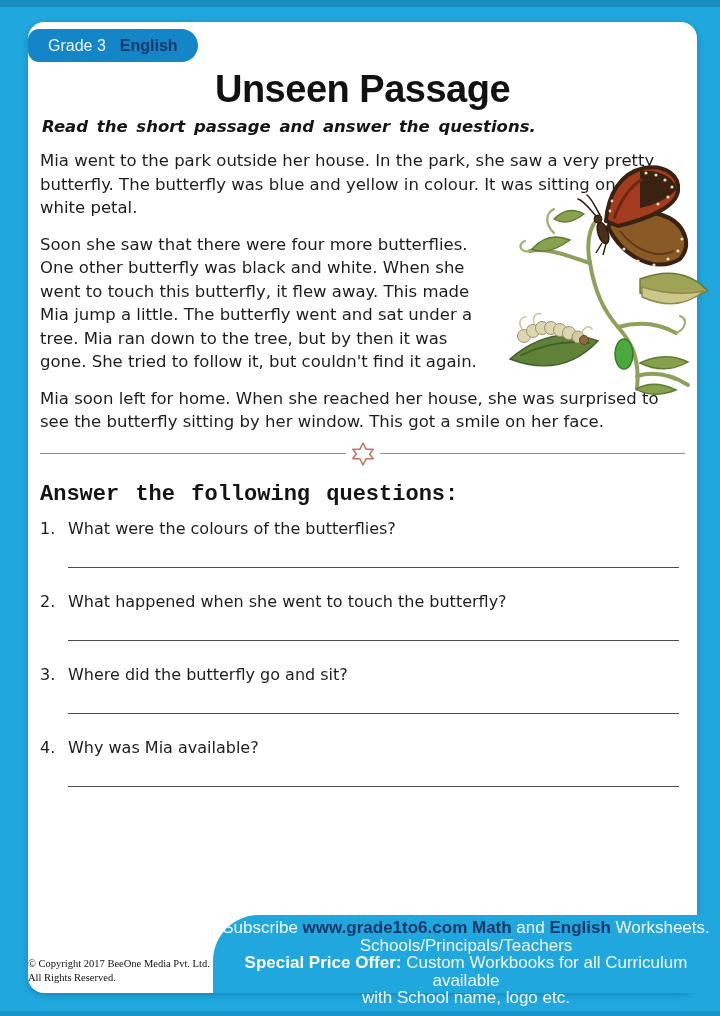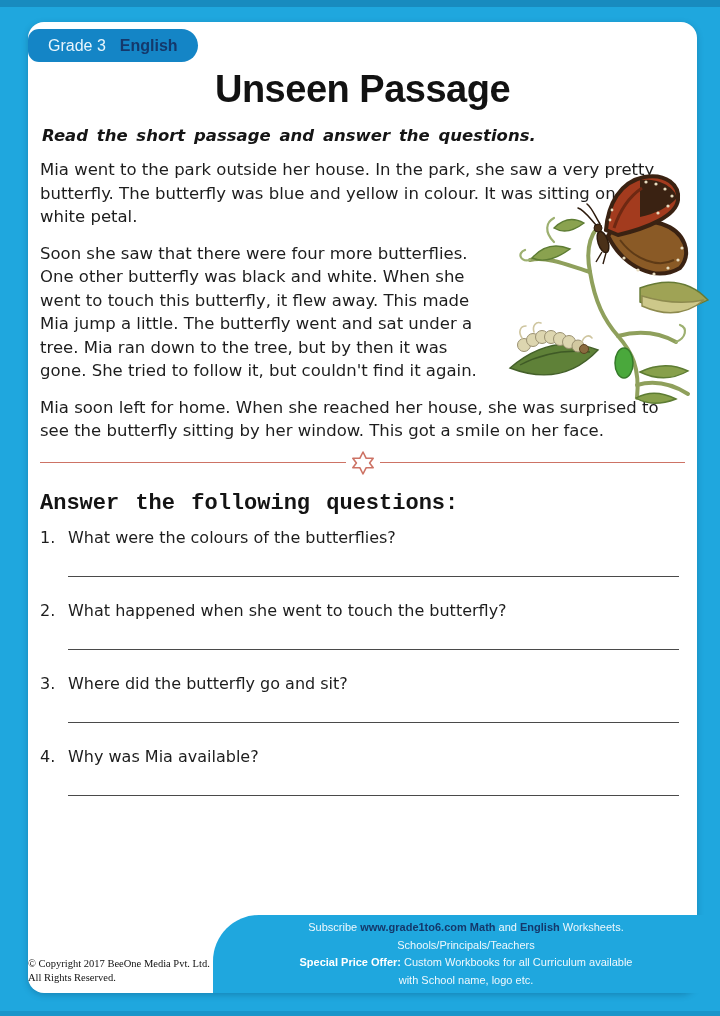--- a/index.html
+++ b/index.html
@@ -38,21 +38,21 @@
   .grade-badge .grade { color:#e8f5fc; font-weight:400; }
   .grade-badge .subject { color:#14386b; font-weight:700; }
 
   .page-title {
     text-align:center;
     font-family:"Liberation Sans", sans-serif;
     font-weight:700; font-size:38px; line-height:46px;
     letter-spacing:-0.5px; color:#121212;
   }
   .instruction {
-    margin-top:14px; margin-left:2px;
+    margin-top:5px; margin-left:2px;
     font-style:italic; font-weight:700; font-size:16.5px;
     word-spacing:3px; color:#151515;
   }
   .passage-title {
     margin-top:4px; text-align:center;
     font-weight:700; font-size:25px; color:#121212;
     font-family:"Liberation Sans", sans-serif; letter-spacing:-0.3px;
   }
   .passage { position:relative; }
   .para { font-size:16.5px; line-height:23.5px; color:#1d1d1d; }
@@ -83,21 +83,21 @@
   }
 
   .copyright {
     position:absolute; left:28px; top:957px; width:186px; z-index:4;
     font-family:"Liberation Serif", serif; font-size:10.5px; line-height:14px;
     color:#111; text-align:left;
   }
   .footer-text {
     position:absolute; left:222px; top:919px; width:488px; z-index:4;
     text-align:center; font-family:"Liberation Sans", sans-serif;
-    font-size:11px; line-height:17.5px; color:#eef8fd;
+    font-size:17px; line-height:17.5px; color:#eef8fd;
   }
   .footer-text .navy { color:#14386b; font-weight:700; }
   .footer-text .bold-white { color:#ffffff; font-weight:700; }
   .footer-text .email-line { color:#165a86; }
 </style>
 </head>
 <body>
 
 <div class="edge-strip-top"></div>
 <div class="edge-strip-bottom"></div>

